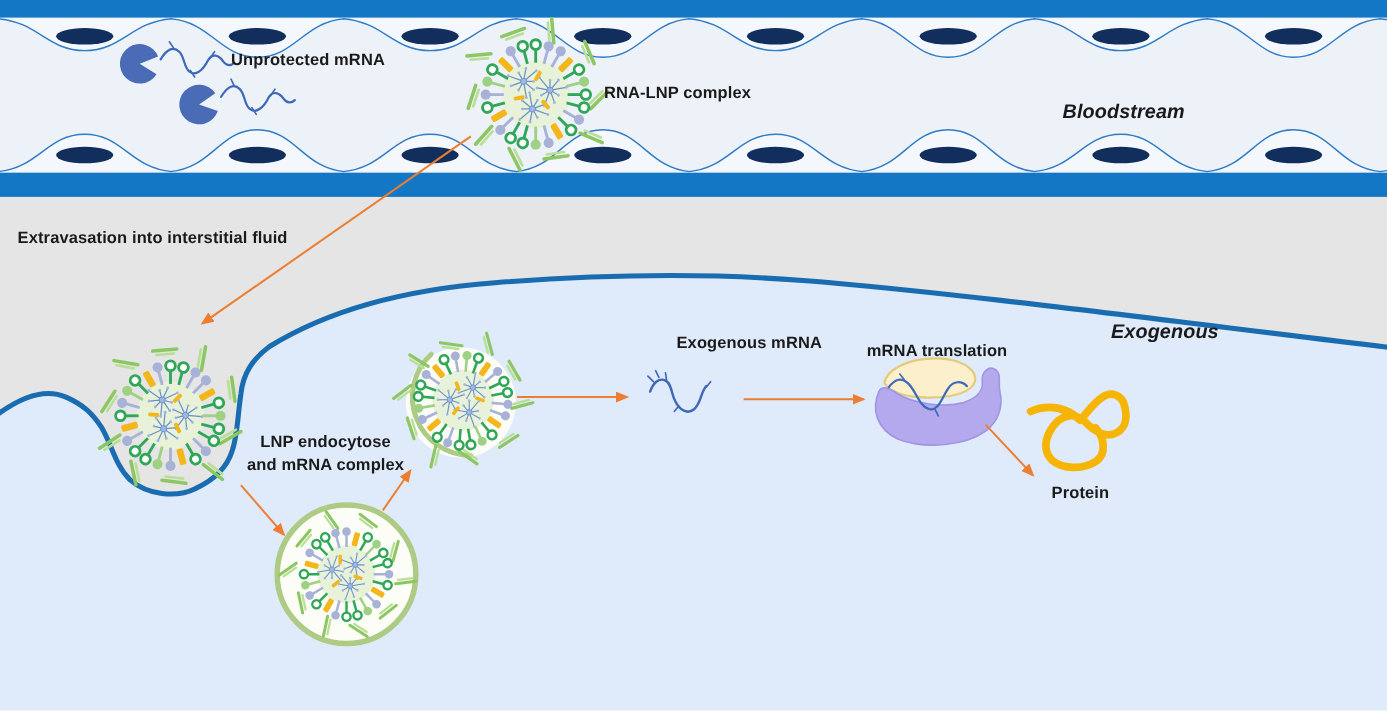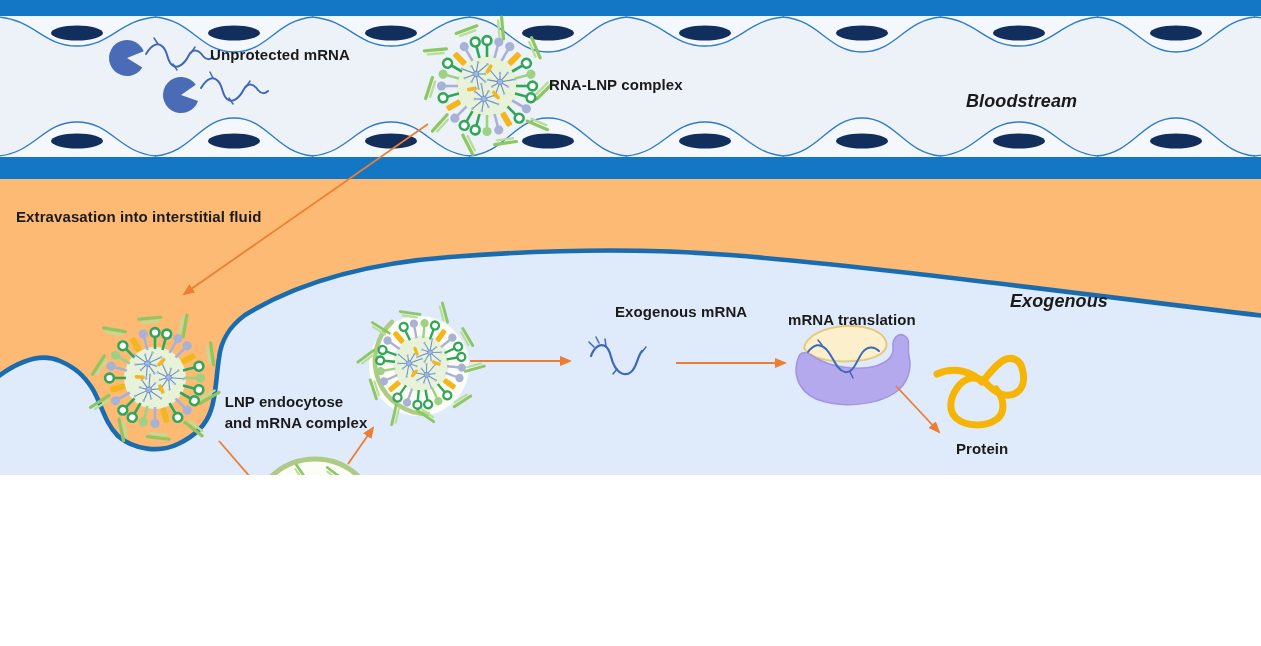--- a/index.html
+++ b/index.html
@@ -1,22 +1,22 @@
 <!DOCTYPE html>
 <html style="--vessel-wall: #1477c6; --vessel-lumen: #edf1f8; --endothelium-line: #2e7bc6; --endothelium-fill: #f4f8fc; --cell-nucleus: #122e5c; --cell-interior: #dfeafa; --cell-membrane: #1a6cb1; --arrow: #ed7d31; --rnase: #4a6bb5; --mrna: #3e68b8; --lipid-green: #2fa757; --lipid-pale: #9fd184; --lipid-lavender: #a8b2d6; --cholesterol-yellow: #f3b71c; --lnp-core: #e8f2d9; --lnp-stick: #8cc763; --lnp-stick-light: #b9df97; --lnp-rna: #6a8ecb; --lnp-rna-light: #9db7e0; --endosome: #aecb85; --endosome-fill: #fcfdf7; --ribosome-small: #fcf0cc; --ribosome-small-stroke: #e5c97c; --ribosome-large: #b5a9ee; --ribosome-large-stroke: #a294e4; --protein-ribbon: #f6b504; --text: #1a1a1a;"><head>
 <meta charset="utf-8">
 <style>
   html,body{margin:0;padding:0;background:#fff;}
-  .stage{position:relative;width:1261px;height:475px;overflow:hidden;background:#fdba74;
+  .stage{position:relative;width:1261px;height:646px;overflow:hidden;background:#e5e5e5;
          font-family:"Liberation Sans",sans-serif;}
   .scene{position:absolute;left:0;top:0;width:1261px;height:646px;}
   .lbl{position:absolute;color:var(--text,#1a1a1a);font-weight:700;font-size:15px;
        letter-spacing:.1px;white-space:nowrap;}
   .lbl.i{font-style:italic;font-weight:700;font-size:18px;}
-  .lbl.center{transform:translateX(-50%);line-height:21px;}
+  .lbl.center{transform:translateX(-50%);text-align:center;line-height:21px;}
   .lumen{fill:var(--vessel-lumen);}
   .vbar{fill:var(--vessel-wall);}
   .cell-fill{fill:var(--cell-interior);}
   .membrane{fill:none;stroke:var(--cell-membrane);stroke-width:4.6;stroke-linecap:round;}
   .pac{fill:var(--rnase);}
   .mrna{fill:none;stroke:var(--mrna);stroke-width:2;stroke-linecap:round;}
   .mrna.th{stroke-width:2.2;}
   .tick{stroke:var(--mrna);stroke-width:1.5;stroke-linecap:round;}
   .endosome{fill:var(--endosome-fill);stroke:var(--endosome);stroke-width:5;}
   .endosome-halo{fill:var(--endosome-fill);}

